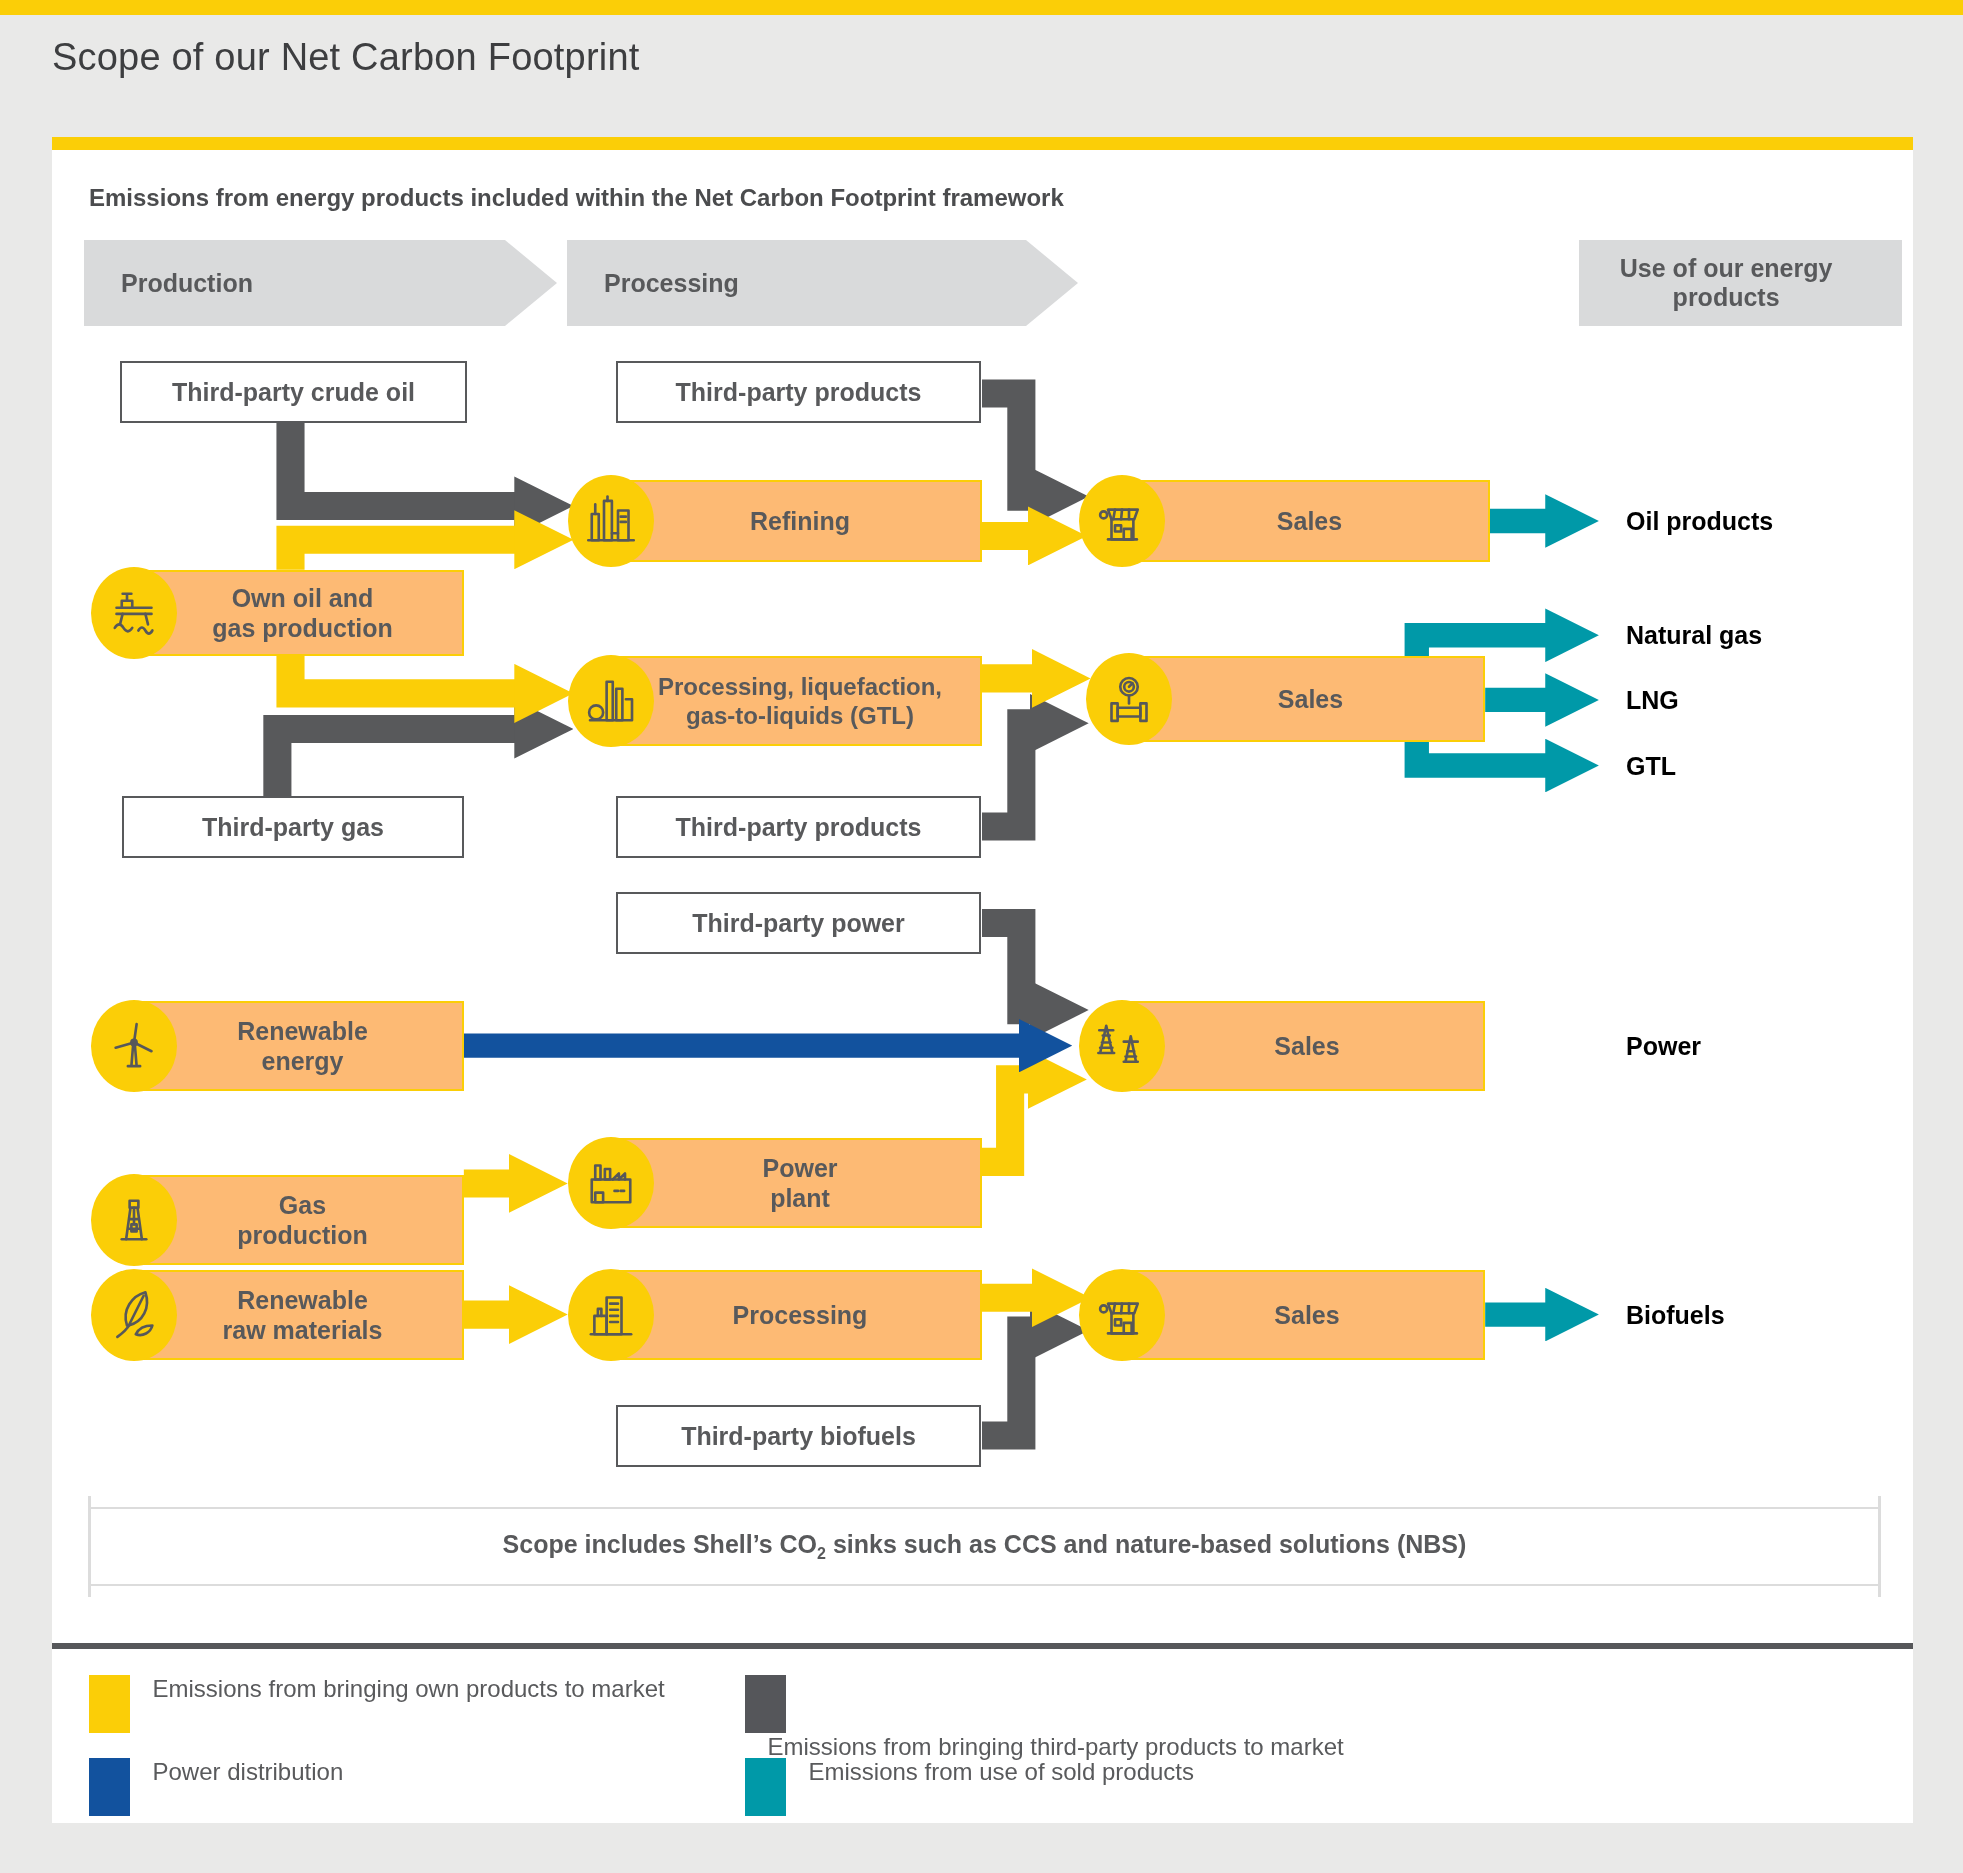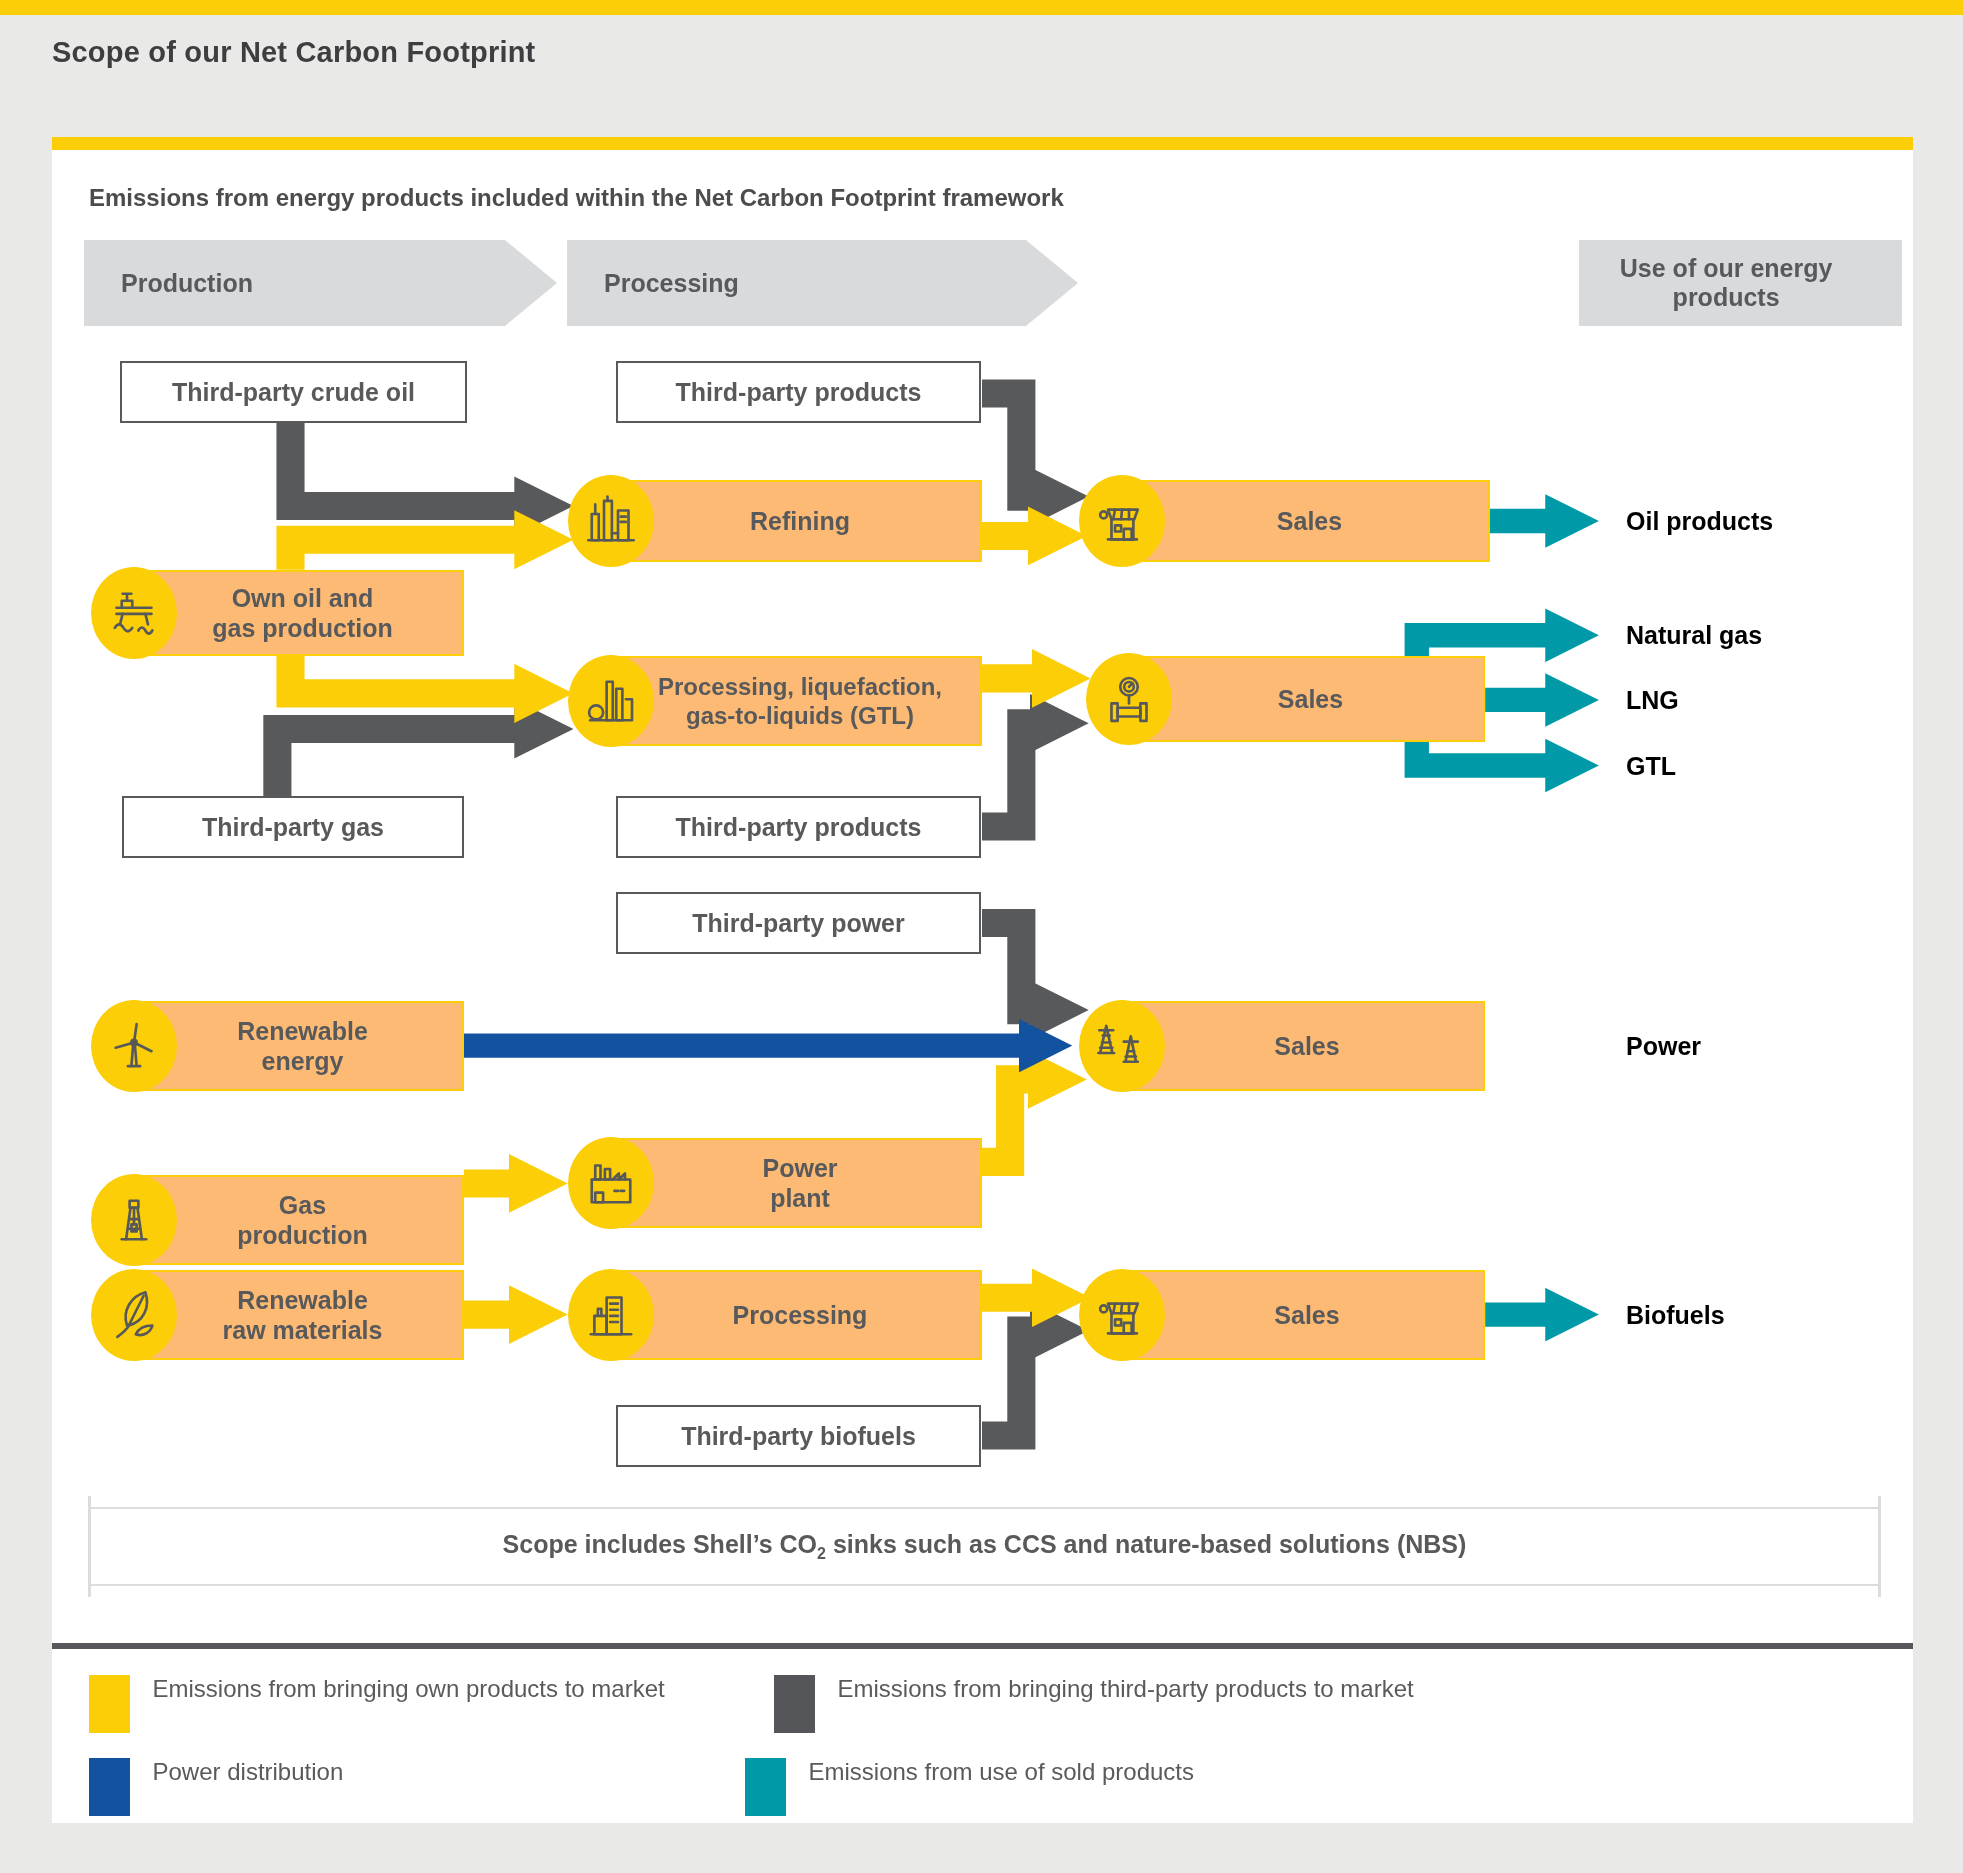--- a/index.html
+++ b/index.html
@@ -1,18 +1,18 @@
 <!DOCTYPE html>
 <html style="font-size:15px"><head>
 <meta charset="utf-8">
 <style>
   html,body{margin:0;padding:0;background:#e9e9e8;font-family:"Liberation Sans",sans-serif;}
   .stage-canvas{position:relative;width:1964px;height:1874px;overflow:hidden;background:#e9e9e8;}
   .topstrip{position:absolute;left:0;top:0;width:1964px;height:15px;background:#FBCE07;}
-  .title{position:absolute;left:52px;top:36px;font-size:29px;font-weight:700;color:#3d3e40;letter-spacing:0.2px;}
+  .title{position:absolute;left:52px;top:36px;font-size:38px;font-weight:400;color:#3d3e40;letter-spacing:0.2px;}
   .yellowbar{position:absolute;left:52px;top:137px;width:1861px;height:13px;background:#FBCE07;}
   .panel{position:absolute;left:52px;top:150px;width:1861px;height:1673px;background:#ffffff;}
   .subtitle{position:absolute;left:89px;top:184px;font-size:24px;font-weight:700;color:#4b4c4e;}
   
   .chev{position:absolute;top:240px;height:86px;background:#d9dadb;display:flex;align-items:center;
         padding-left:37px;box-sizing:border-box;font-size:25px;font-weight:600;color:#58595b;line-height:1.15;
         clip-path:polygon(0 0, calc(100% - 52px) 0, 100% 50%, calc(100% - 52px) 100%, 0 100%);}
   .chev.notip{clip-path:none;padding-left:20.6px;text-align:center;}
   #chev-production{left:84px;width:473px;}
   #chev-processing{left:567px;width:511px;}
@@ -54,21 +54,21 @@
           display:flex;align-items:center;justify-content:center;font-size:25px;font-weight:700;color:#58595b;}
   .banner .cap{position:absolute;top:-13px;width:2.8px;height:101px;background:#dcdcdc;}
   .banner .cap.l{left:-0.9px;} .banner .cap.r{right:-0.9px;}
   .banner sub{font-size:16px;}
   
   .divider{position:absolute;left:52px;top:1643px;width:1861px;height:5.6px;background:#56575a;}
   .legend-item{position:absolute;display:flex;align-items:flex-start;}
   .sw{width:41px;height:58px;display:inline-block;flex:0 0 auto;}
   .sw-yellow{background:#FBCE07;} .sw-dark{background:#55565a;} .sw-blue{background:#12529E;} .sw-teal{background:#0099A8;}
   .legend-text{margin-left:22.5px;font-size:24px;font-weight:500;color:#595a5c;}
-  #lg-own{left:89px;top:1675px;} #lg-tp{left:774px;top:1675px;}
+  #lg-own{left:89px;top:1675px;} #lg-tp{left:745px;top:1675px;flex-direction:column;}
   #lg-power{left:89px;top:1758px;} #lg-sold{left:745px;top:1758px;}
   .icon{stroke:#57585a;fill:none;stroke-width:3;stroke-linecap:round;stroke-linejoin:round;}
 </style>
 </head>
 <body>
 
 <div class="stage-canvas">
   <div class="topstrip"></div>
   <div class="title">Scope of our Net Carbon Footprint</div>
   <div class="yellowbar"></div>

